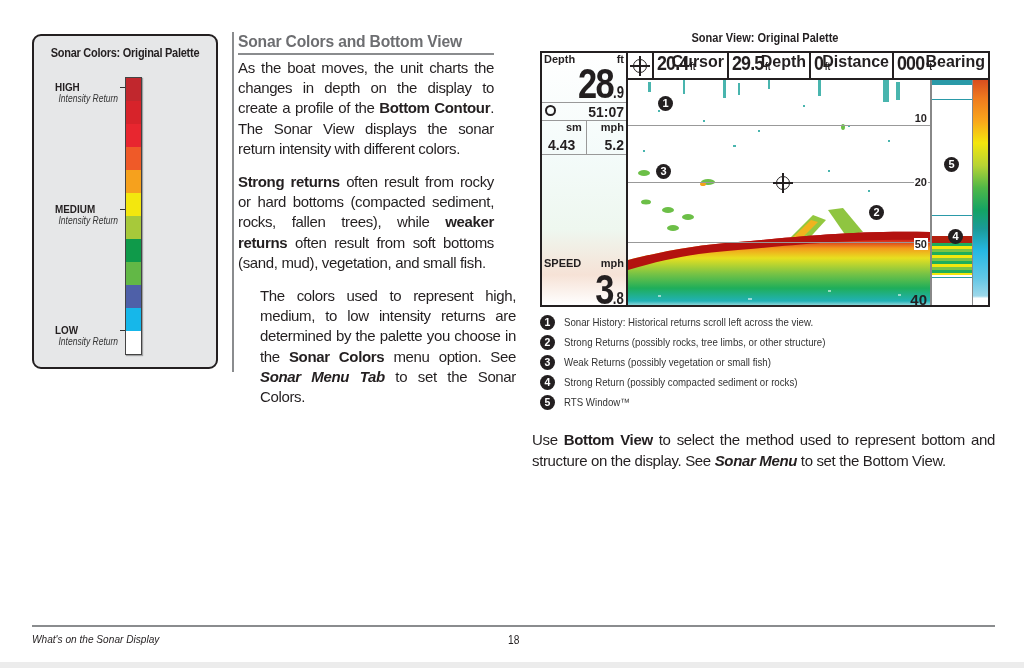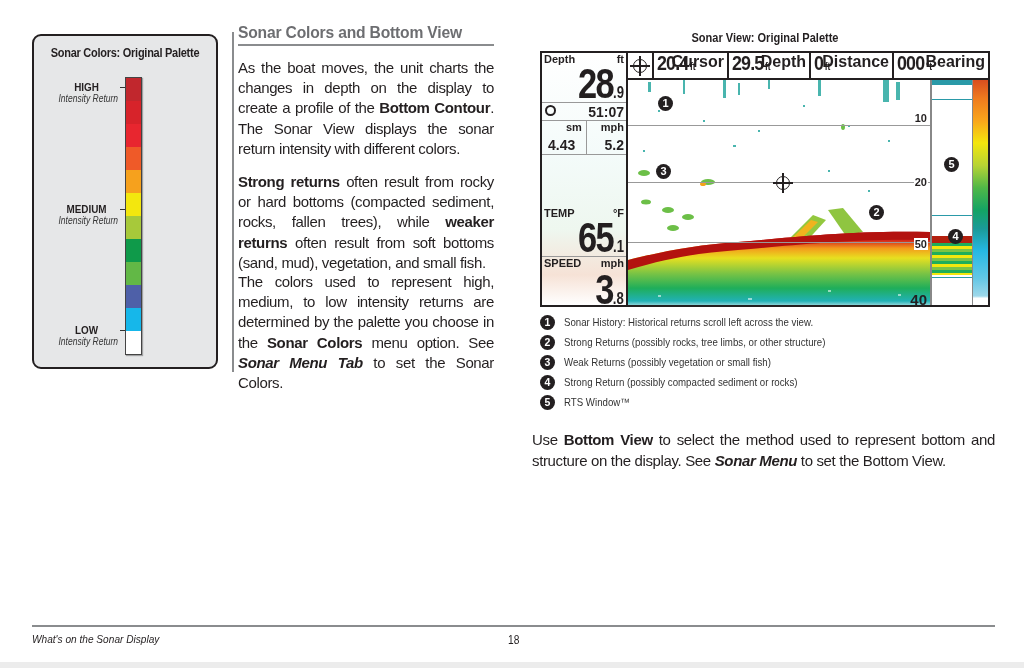--- a/index.html
+++ b/index.html
@@ -15,29 +15,29 @@
     position: absolute; left: 0; top: 10px; width: 100%; text-align: center;
     font-weight: bold; font-size: 12.5px; letter-spacing: -0.3px;
     transform: scaleX(0.88); transform-origin: center;
   }
   .palette-bar {
     position: absolute; left: 91px; top: 41px; width: 17px; height: 278px;
     border: 1px solid #444; display: flex; flex-direction: column;
     box-shadow: 1px 1px 1px rgba(0,0,0,0.3);
   }
   .palette-bar .seg { flex: 1; }
-  .level { position: absolute; right: 98px; text-align: center; }
+  .level { position: absolute; right: 98px; text-align: left; }
   .level .lvl-name { font-weight: bold; font-size: 11px; display: block; transform: scaleX(0.9); transform-origin: right; }
   .level .lvl-sub { font-style: italic; font-size: 10px; color: #333; display: block; white-space: nowrap; transform: scaleX(0.85); transform-origin: right; }
   .level .tick { position: absolute; right: -9px; top: 6px; width: 7px; height: 1px; background: #333; }
 
   
   .mid-rule { position: absolute; left: 232px; top: 32px; width: 2px; height: 340px; background: #8a8c8e; }
   .section-heading {
-    position: absolute; left: 238px; top: 23px; width: 256px;
+    position: absolute; left: 238px; top: 32px; width: 256px;
     font-weight: bold; font-size: 17px; color: #6d6e71; letter-spacing: -0.2px;
     border-bottom: 2px solid #8a8c8e; padding-bottom: 1px;
   }
   .section-heading span { display: inline-block; transform: scaleX(0.92); transform-origin: left; white-space: nowrap; }
   .para {
     position: absolute; left: 238px; width: 256px; font-size: 15px; line-height: 20.2px;
     text-align: justify; color: #231f20; letter-spacing: -0.35px;
   }
   .para b { font-weight: bold; }
   .para i b, .para b i { font-style: italic; }
@@ -133,21 +133,21 @@
     </div>
 </div>
 
 <div class="mid-rule"></div>
 <div class="section-heading"><span>Sonar Colors and Bottom View</span></div>
 
 <p class="para" style="top:58px;"><span>As the boat moves, the unit charts the changes in depth on the display to create a profile of the </span><b>Bottom Contour</b><span>. The Sonar View displays the sonar return intensity with different colors.</span></p>
 
 <p class="para" style="top:172px;"><b>Strong returns</b><span> often result from rocky or hard bottoms (compacted sediment, rocks, fallen trees), while </span><b>weaker returns</b><span> often result from soft bottoms (sand, mud), vegetation, and small fish.</span></p>
 
-<p class="para" style="top:272px;"><span>The colors used to represent high, medium, to low intensity returns are determined by the palette you choose in the </span><b>Sonar Colors</b><span> menu option. See </span><b><i>Sonar Menu Tab</i></b><span> to set the Sonar Colors.</span></p>
+<p class="para" style="top:286px;margin-left:22px;"><span>The colors used to represent high, medium, to low intensity returns are determined by the palette you choose in the </span><b>Sonar Colors</b><span> menu option. See </span><b><i>Sonar Menu Tab</i></b><span> to set the Sonar Colors.</span></p>
 
 <div class="fig-title">Sonar View: Original Palette</div>
 
 <div class="sonar">
 
   <div class="chart-area">
     <svg width="302" height="227" viewBox="0 0 302 227" style="position:absolute;left:0;top:0;">
       <defs>
         <linearGradient id="bottomGrad" x1="0" y1="0" x2="0" y2="1">
           <stop offset="0" stop-color="#b3120f"></stop>
@@ -244,25 +244,20 @@
       <span style="position:absolute;left:3px;top:2px;width:11px;height:11px;border:2px solid #231f20;border-radius:50%;"></span>
       <span class="lp-lbl" style="right:2px;top:1px;font-size:14px;">51:07</span>
     </div>
     <div class="lp-box" style="top:68px;height:34px;">
       <span class="lp-lbl" style="left:24px;top:0;">sm</span>
       <span class="lp-lbl" style="right:2px;top:0;">mph</span>
       <span style="position:absolute;left:44px;top:0;width:1px;height:33px;background:#999;"></span>
       <span class="lp-lbl" style="left:6px;top:16px;font-size:14px;">4.43</span>
       <span class="lp-lbl" style="right:2px;top:16px;font-size:14px;">5.2</span>
     </div>
-    <div class="lp-box" style="top:154px;height:50px;">
-      <span class="lp-lbl" style="left:2px;top:0;">TEMP</span>
-      <span class="lp-lbl" style="right:2px;top:0;">°F</span>
-      <span class="lp-num" style="top:10px;font-size:42px;"><span>65</span><small>.1</small></span>
-    </div>
     <div class="lp-box" style="top:204px;height:52px;border-bottom:none;">
       <span class="lp-lbl" style="left:2px;top:0;">SPEED</span>
       <span class="lp-lbl" style="right:2px;top:0;">mph</span>
       <span class="lp-num" style="top:12px;font-size:42px;"><span>3</span><small>.8</small></span>
     </div>
   </div>
 
   <div class="header-bar">
     <div class="hb-cell" style="width:26px;">
       <div class="crosshair" style="left:5px;top:6px;"></div>

